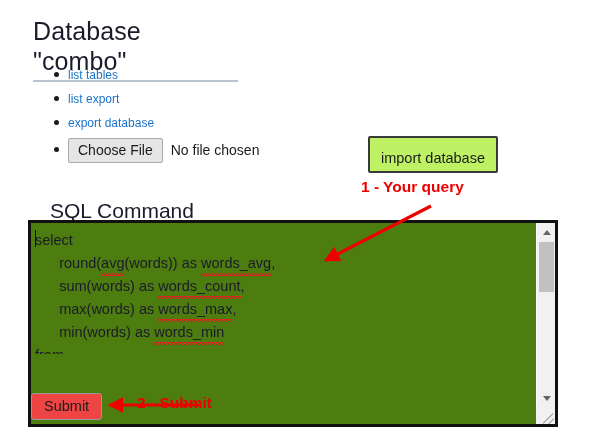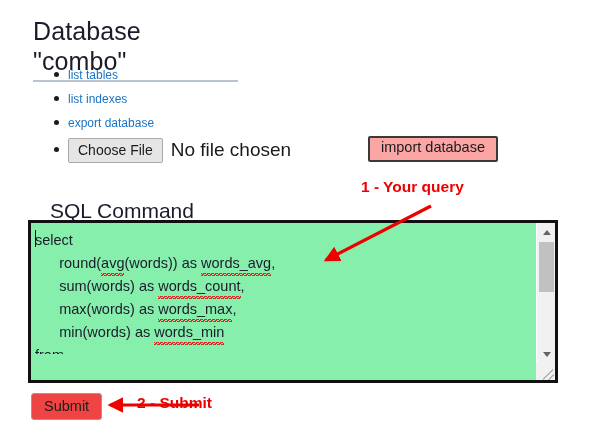--- a/index.html
+++ b/index.html
@@ -83,38 +83,38 @@
     font-size: 14px;
     color: #1b1b1b;
     background: #e5e5e5;
     border: 1px solid #a9a9a9;
     border-radius: 2px;
     padding: 3px 9px 4px 9px;
     line-height: 16px;
     cursor: pointer;
   }
   .no-file-text {
-    font-size: 19px;
+    font-size: 14px;
     color: #1b1b1b;
     margin-left: 8px;
     line-height: 22px;
   }
 
   
   .import-db-btn {
     position: absolute;
     left: 368px;
     top: 136px;
     font-family: "Liberation Sans", sans-serif;
     font-size: 14.5px;
     color: #1b1b1b;
-    background: #fca5a5;
+    background: #bef264;
     border: 2px solid #3a3a3a;
     border-radius: 2px;
-    padding: 0 11px 4px 11px;
+    padding: 11px 11px 4px 11px;
     line-height: 18px;
     cursor: pointer;
   }
 
   
   .sql-heading {
     position: absolute;
     left: 34px;
     top: 182px;
     margin: 16px;
@@ -123,24 +123,24 @@
     color: #1b1b2b;
     line-height: 26px;
   }
 
   
   .sql-box {
     position: absolute;
     left: 28px;
     top: 220px;
     width: 530px;
-    height: 163px;
+    height: 207px;
     box-sizing: border-box;
     border: 3px solid #111111;
-    background: #86efac;
+    background: #4d7c0f;
     overflow: hidden;
   }
   .sql-inner {
     position: absolute;
     left: 0;
     top: 0;
     right: 19px;
     bottom: 0;
     overflow: hidden;
     padding: 6px 0 0 4px;
@@ -292,21 +292,21 @@
 </head>
 <body>
 
 <h1 class="page-title">Database "combo"</h1>
 
 <ul class="action-list">
   <li>
     <a class="dblink" href="#">list tables</a>
   </li>
   <li>
-    <a class="dblink" href="#">list indexes</a>
+    <a class="dblink" href="#">list export</a>
   </li>
   <li>
     <a class="dblink" href="#">export database</a>
   </li>
   <li class="file-row">
     <span class="file-input-wrap">
       <span class="choose-file-btn">Choose File</span>
       <span class="no-file-text">No file chosen</span>
     </span>
   </li>

